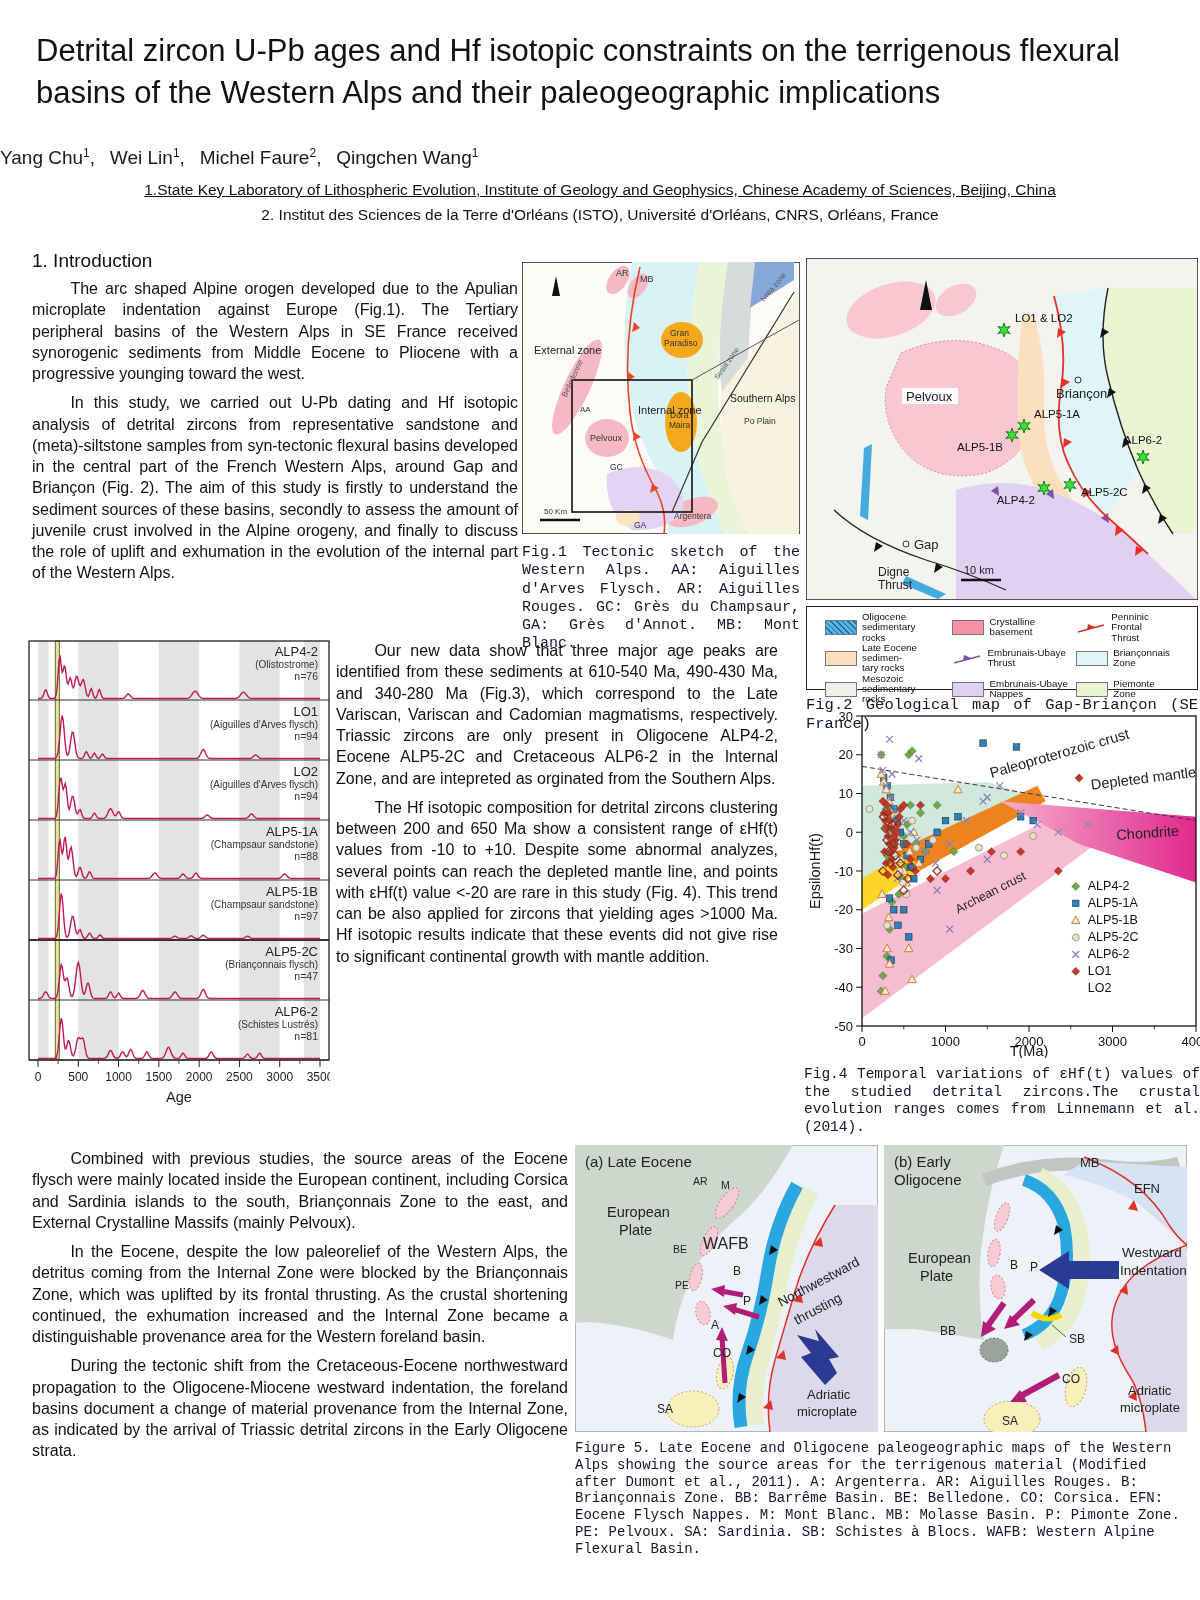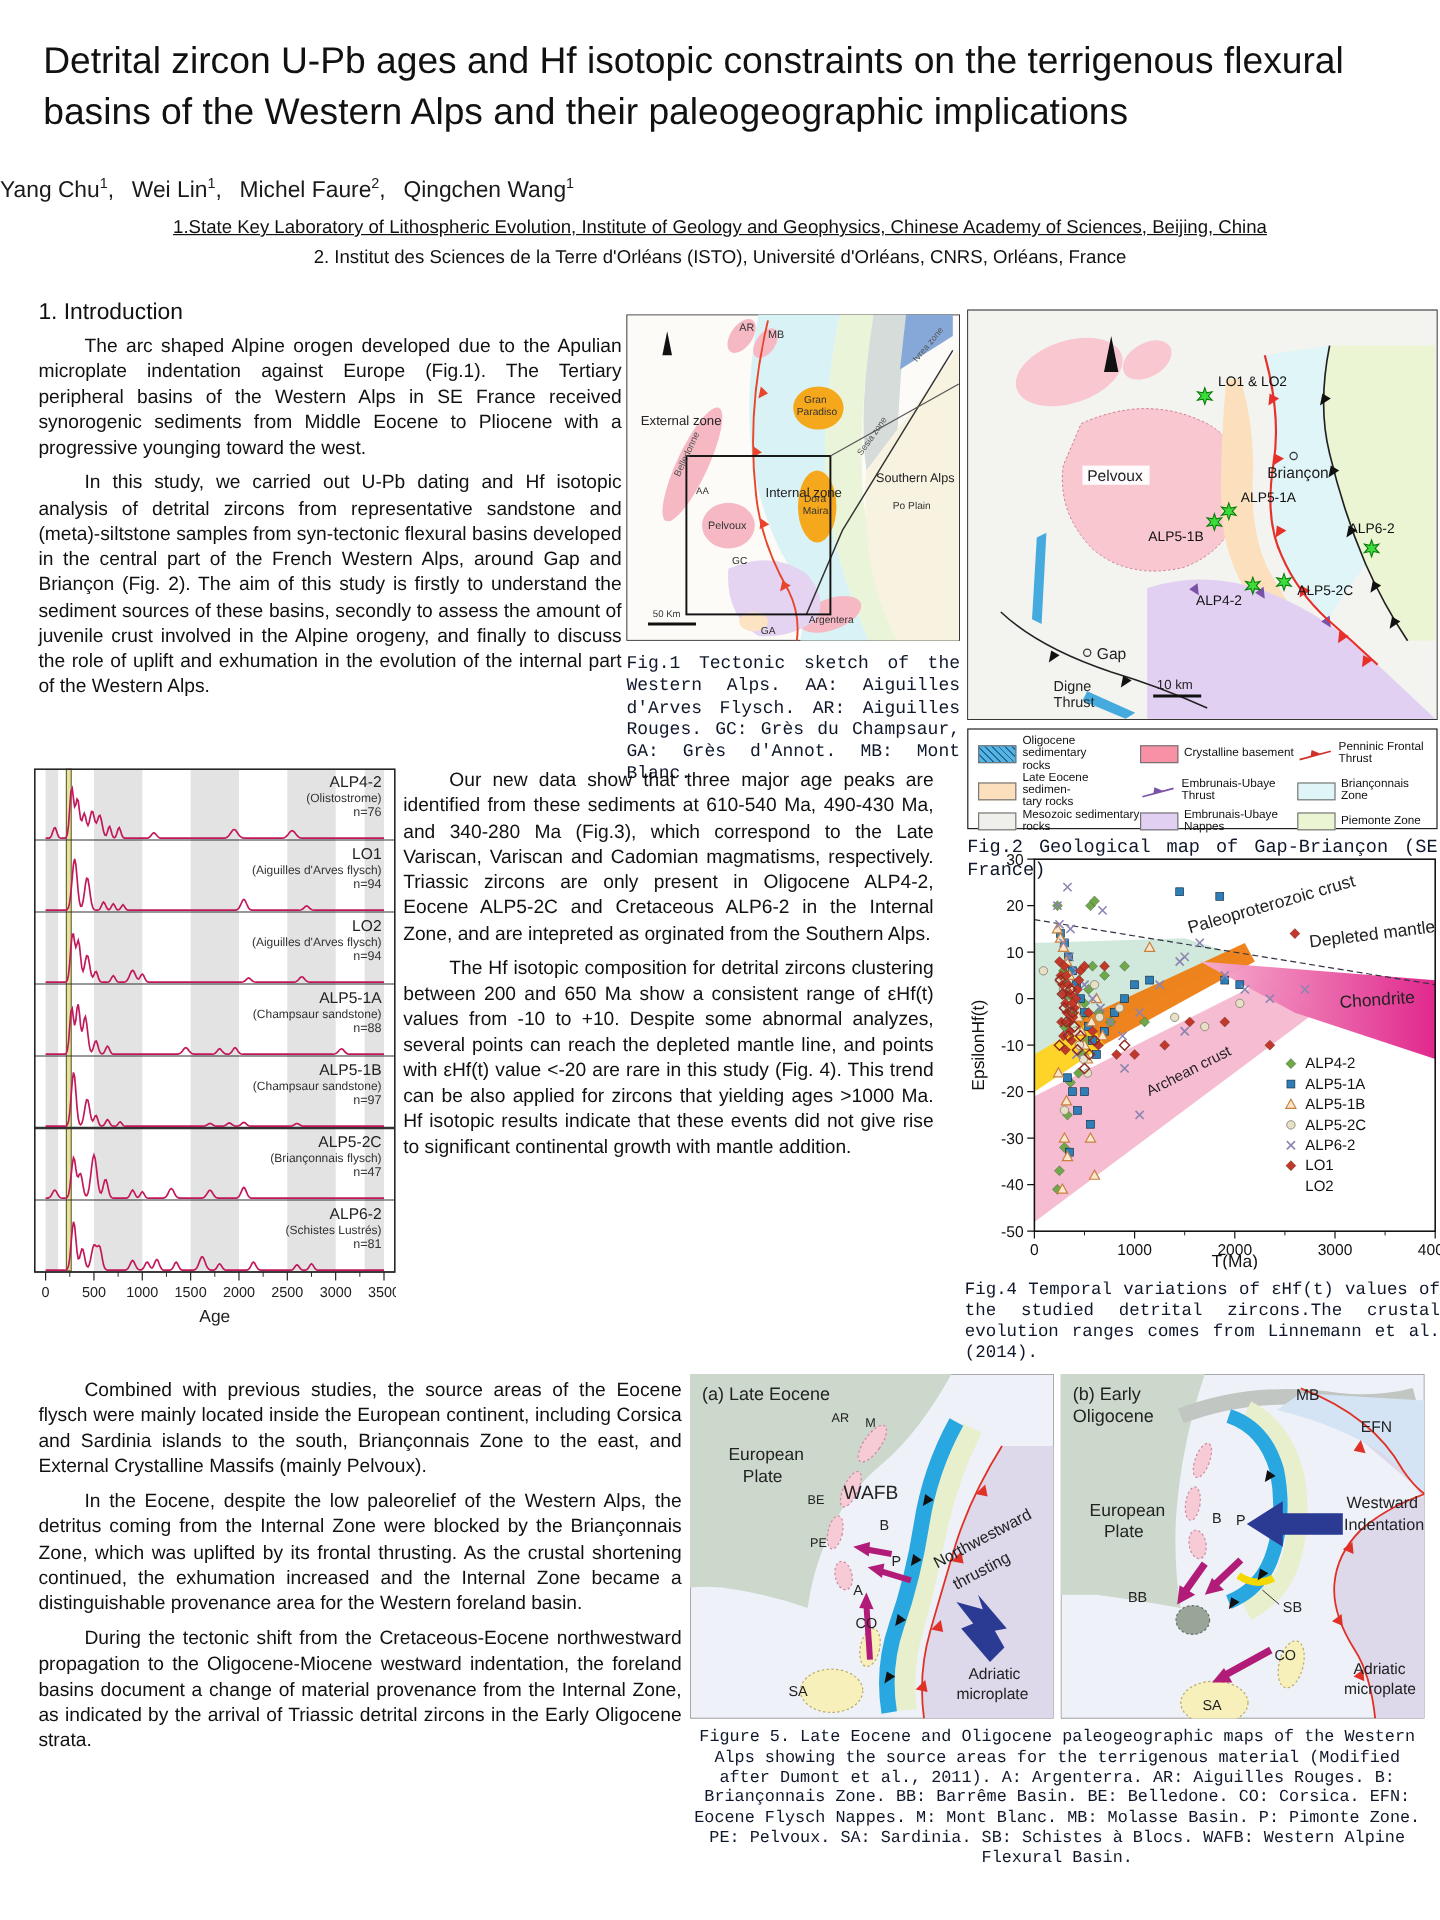--- a/index.html
+++ b/index.html
@@ -15,40 +15,40 @@
   .col p{margin:0 0 8px 0;font-size:16px;line-height:1.33;text-align:justify;text-indent:2.4em;color:#111;}
   #intro{top:250px;left:32px;width:486px;}
   #results{top:640px;left:336px;width:442px;}
   #conclusion{top:1148px;left:32px;width:536px;}
   .figcap{font-size:15px;line-height:1.22;text-align:justify;color:#0f172a;font-family:Liberation Mono, monospace;}
   #fig1-block{top:262px;left:522px;width:278px;}
   #fig1-cap{margin-top:6px;}
   #fig2-block{top:258px;left:806px;width:392px;}
   #fig2-legend{box-sizing:border-box;width:392px;border:1.4px solid #222;background:#fff;
       display:grid;grid-template-columns:36% 35% 29%;grid-template-rows:repeat(3,1fr);
-      grid-auto-flow:column;padding:5px 8px;height:84px;margin-top:2px;}
+      grid-auto-flow:column;padding:5px 18px;height:84px;margin-top:2px;}
   .lg-row{display:flex;align-items:center;gap:5px;}
   .lg-sw{width:30px;height:13px;border:1px solid #777;flex:0 0 auto;}
   .lg-lbl{font-size:9.8px;line-height:1.05;color:#111;}
   .sw-oligocene{background:#54b4e4;background-image:repeating-linear-gradient(45deg,rgba(0,40,90,.55) 0 1px,transparent 1px 4px);}
   .sw-eocene{background:#fce0bd;}
   .sw-mesozoic{background:#efefec;}
   .sw-crystalline{background:#f891a6;}
   .sw-nappes{background:#e2d0f2;}
   .sw-brianconnais{background:#dff5f8;}
   .sw-piemonte{background:#ebf5d4;}
   .sw-thrust{border:none;background:none;}
   #fig2-cap{margin-top:6px;font-size:15.5px;}
   #fig3-block{top:640px;left:28px;width:302px;}
   #fig3-cap{top:1096px;left:336px;width:442px;font-size:14.5px;}
   #fig4-block{top:706px;left:804px;width:396px;}
   #fig4-cap{margin-top:4px;font-size:14.5px;}
   #fig5-block{top:1145px;left:575px;width:612px;}
   #fig5-maps{display:flex;gap:6px;}
-  #fig5-cap{margin-top:8px;font-size:14px;line-height:1.2;text-align:center;}
+  #fig5-cap{margin-top:8px;font-size:14px;line-height:1.2;text-align:left;}
   svg text{font-family:"Liberation Sans",sans-serif;}
 </style>
 </head>
 <body>
 
 <div id="poster">
 
   <div class="abs" id="page-title">Detrital zircon U-Pb ages and Hf isotopic constraints on the terrigenous flexural basins of the Western Alps and their paleogeographic implications</div>
   <div class="abs" id="authors-line"><span>Yang Chu<sup>1</sup></span>,  <span>Wei Lin<sup>1</sup></span>,  <span>Michel Faure<sup>2</sup></span>,  <span>Qingchen Wang<sup>1</sup></span></div>
   <div class="abs affil" id="affil-1">1.State Key Laboratory of Lithospheric Evolution, Institute of Geology and Geophysics, Chinese Academy of Sciences, Beijing, China</div>

